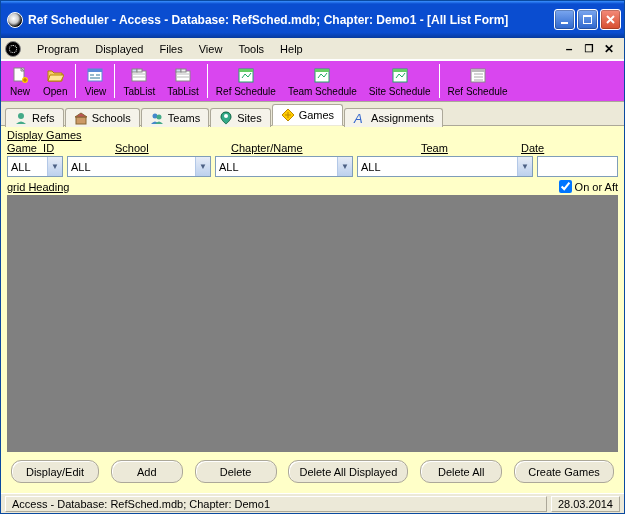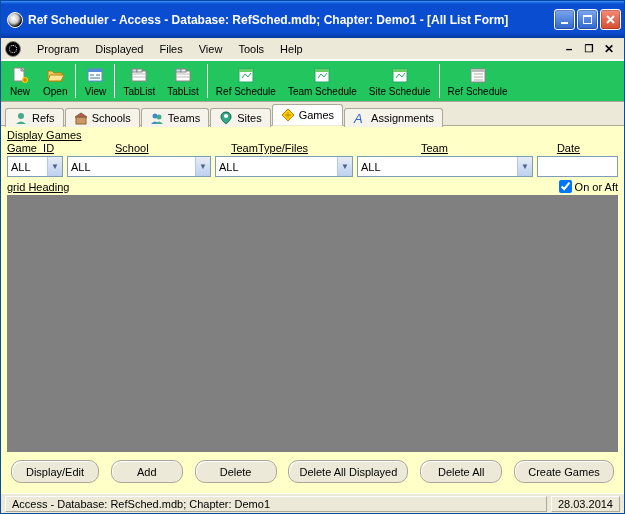--- a/index.html
+++ b/index.html
@@ -11,21 +11,21 @@
   .winbtns { display: flex; gap: 2px; }
   .winbtn { width: 21px; height: 21px; border: 1px solid #fff; border-radius: 3px; display: flex; align-items: center; justify-content: center; font-family: Arial; font-size: 11px; font-weight: bold; color: #fff; box-shadow: inset 0 0 0 1px rgba(0,0,0,.2); }
   .winbtn.min, .winbtn.max { background: linear-gradient(to bottom, #7ba7f0, #2d66cc); }
   .winbtn.close { background: linear-gradient(to bottom, #f48b7a, #d64e2f); }
   .menubar { height: 22px; background: #ece9d8; display: flex; align-items: center; padding: 0 4px; font-size: 11px; border-bottom: 1px solid #fff; }
   .menubar .app-icon2 { width: 16px; height: 16px; margin-right: 8px; background: #000; border-radius: 50%; border: 1px solid #888; position: relative; }
   .menubar .app-icon2::after { content: ""; position: absolute; inset: 3px; border: 1px dotted #fff; border-radius: 50%; }
   .menuitem { padding: 2px 8px; cursor: default; }
   .mdibtns { margin-left: auto; display: flex; gap: 6px; padding-right: 4px; font-weight: bold; font-size: 12px; align-items: center; }
   .mdibtn { width: 14px; text-align: center; cursor: default; }
-  .toolbar { height: 42px; background: #22c55e; border-top: 1px solid #fff; border-bottom: 1px solid #aca899; display: flex; align-items: center; padding: 0 2px; }
+  .toolbar { height: 42px; background: #d946ef; border-top: 1px solid #fff; border-bottom: 1px solid #aca899; display: flex; align-items: center; padding: 0 2px; }
   .tbtn { display: flex; flex-direction: column; align-items: center; justify-content: center; padding: 1px 6px; font-size: 10px; cursor: default; min-width: 34px; }
   .tbtn .ticon { width: 20px; height: 20px; margin-bottom: 1px; display: flex; align-items: center; justify-content: center; }
   .tsep { width: 1px; height: 34px; background: #aca899; border-right: 1px solid #fff; margin: 0 2px; }
   svg { display: block; }
   .tabbar { height: 24px; background: #ece9d8; display: flex; align-items: flex-end; padding: 0 4px; border-bottom: 1px solid #aca899; }
   .tab { display: flex; align-items: center; gap: 4px; padding: 3px 8px; font-size: 11px; border: 1px solid #aca899; border-bottom: none; background: #ece9d8; border-radius: 3px 3px 0 0; margin-right: 1px; cursor: default; position: relative; top: 1px; }
   .tab.active { background: #ffffff; border-bottom: 1px solid #ece9d8; z-index: 2; }
   .tab.inactive { background: #f5f3ea; top: 2px; padding-top: 2px; padding-bottom: 2px; }
   .tab .ticon2 { width: 14px; height: 14px; }
   .content { flex: 1; background: #ffffc8; display: flex; flex-direction: column; padding: 2px 4px 4px 4px; overflow: hidden; }
@@ -240,23 +240,23 @@
       <span>Assignments</span>
     </div>
   </div>
 
   <div class="content">
     <div class="sectionlabel">Display Games</div>
 
     <div class="header-row" style="margin:0 2px;">
       <div class="filterhead" style="width:56px;">Game_ID</div>
       <div class="filterhead" style="width:144px;padding-left:52px;">School</div>
-      <div class="filterhead" style="width:138px;padding-left:24px;">TeamType/Files</div>
+      <div class="filterhead" style="width:138px;padding-left:24px;">Chapter/Name</div>
       <div class="filterhead" style="width:176px;padding-left:76px;">Team</div>
-      <div class="filterhead" style="flex:1;text-align:center;padding-right:2px;text-decoration:underline;">Date</div>
+      <div class="filterhead" style="flex:1;text-align:left;padding-right:2px;text-decoration:underline;">Date</div>
     </div>
 
     <div class="dropdowns">
       <div class="combo" style="width:56px;">
         <span style="flex:1">ALL</span>
           <div class="arrow">▼</div>
       </div>
       <div class="combo" style="width:144px;">
         <span style="flex:1">ALL</span>
           <div class="arrow">▼</div>

